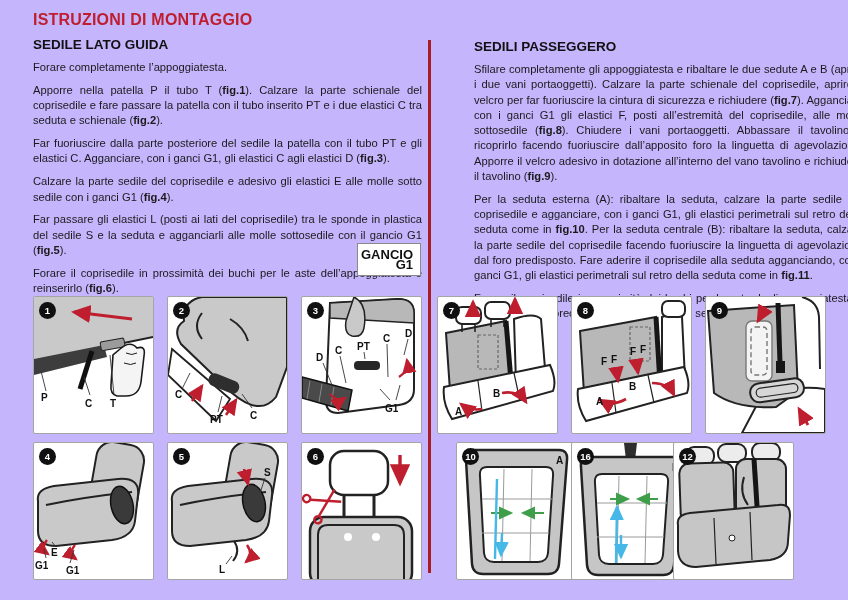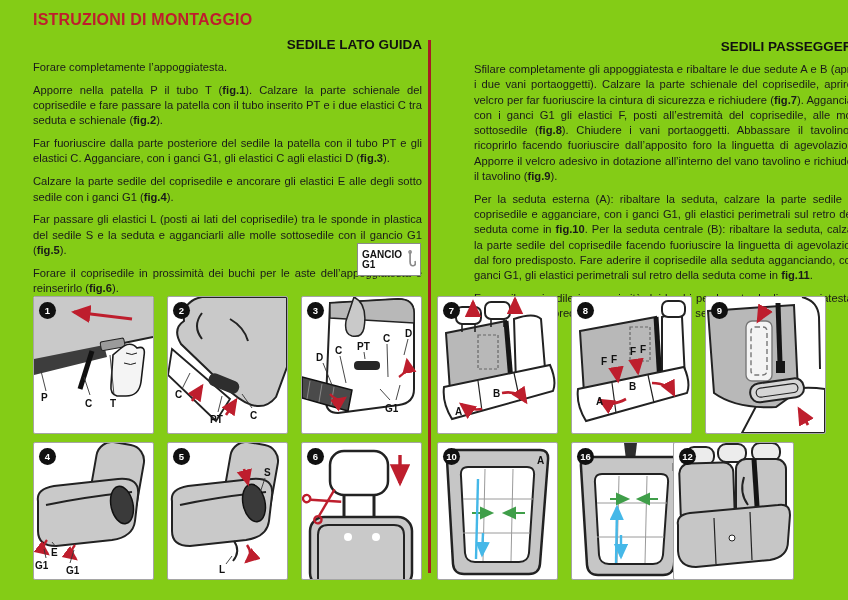--- a/index.html
+++ b/index.html
@@ -1,29 +1,29 @@
 <!DOCTYPE html>
 <html><head>
 <meta charset="utf-8">
 <style>
   html,body{margin:0;padding:0;background:#ffffff;}
-  .page{position:relative;width:848px;height:600px;background:#84cc16;
+  .page{position:relative;width:848px;height:600px;background:#c4b5fd;
         font-family:"Liberation Sans",sans-serif;color:#1a1a1a;overflow:hidden;}
   .col{position:absolute;}
   .col-left{left:33px;top:11px;width:389px;}
   .col-right{left:437px;top:39px;width:389px;margin-left:37px;}
   .doc-title{font-size:16px;font-weight:bold;color:#be1e2d;margin:0 0 8px 0;letter-spacing:.2px;}
-  .sec-heading{font-size:13.5px;font-weight:bold;color:#111;margin:0 0 8px 0;text-align:right;}
+  .sec-heading{font-size:13.5px;font-weight:bold;color:#111;margin:0 0 8px 0;}
   .para{font-size:11.2px;line-height:15.3px;text-align:justify;margin:0 0 7.5px 0;}
   .para b{font-weight:bold;}
   .divider{position:absolute;left:428px;top:40px;width:3px;height:533px;background:#a81c24;}
   .gancio{position:absolute;left:357px;top:243px;width:64px;height:33px;border:1.5px solid #8a8a8a;
           background:#fff;box-sizing:border-box;display:flex;align-items:center;
           justify-content:flex-end;gap:3px;padding:0 4px;}
-  .gancio .txt{font-size:10px;font-weight:bold;line-height:10px;color:#111;}
+  .gancio .txt{font-size:13px;font-weight:bold;line-height:10px;text-align:right;color:#111;}
   .fig{position:absolute;width:121px;height:138px;border:1.2px solid #a5a5a5;border-radius:2px;
        background:#fff;box-sizing:border-box;overflow:hidden;}
   .fig svg.art{position:absolute;left:0;top:0;}
   .badge{position:absolute;top:5px;left:5px;width:17px;height:17px;border-radius:50%;
          background:#101010;color:#fff;font-size:9.5px;font-weight:bold;
          display:flex;align-items:center;justify-content:center;z-index:2;}
   .lbl{font-family:"Liberation Sans",sans-serif;font-weight:bold;font-size:10px;fill:#111;}
   .ln{fill:none;stroke:#222;stroke-width:2;}
   .ldr{stroke:#333;stroke-width:.9;}
   .red{stroke:#be1e2d;fill:none;}
@@ -46,21 +46,21 @@
 </svg>
 
 <div class="page">
 
   <div class="col col-left">
     <h1 class="doc-title">ISTRUZIONI DI MONTAGGIO</h1>
     <h2 class="sec-heading">SEDILE LATO GUIDA</h2>
     <p class="para"><span>Forare completamente l’appoggiatesta.</span></p>
     <p class="para"><span>Apporre nella patella P il tubo T (</span><b>fig.1</b><span>). Calzare la parte schienale del coprisedile e fare passare la patella con il tubo inserito PT e i due elastici C tra seduta e schienale (</span><b>fig.2</b><span>).</span></p>
     <p class="para"><span>Far fuoriuscire dalla parte posteriore del sedile la patella con il tubo PT e gli elastici C. Agganciare, con i ganci G1, gli elastici C agli elastici D (</span><b>fig.3</b><span>).</span></p>
-    <p class="para"><span>Calzare la parte sedile del coprisedile e ancorare gli elastici E alle degli sotto sedile con i ganci G1 (</span><b>fig.4</b><span>).</span></p>
+    <p class="para"><span>Calzare la parte sedile del coprisedile e adesivo gli elastici E alle molle sotto sedile con i ganci G1 (</span><b>fig.4</b><span>).</span></p>
     <p class="para"><span>Far passare gli elastici L (posti ai lati del coprisedile) tra le sponde in plastica del sedile S e la seduta e agganciarli alle molle sottosedile con il gancio G1 (</span><b>fig.5</b><span>).</span></p>
     <p class="para"><span>Forare il coprisedile in prossimità dei buchi per le aste dell’appoggiatesta e reinserirlo (</span><b>fig.6</b><span>).</span></p>
   </div>
 
   <div class="gancio">
     <div class="txt">
       <div>GANCIO</div>
       <div>G1</div>
     </div>
     <svg width="13" height="24" viewBox="0 0 13 24">
@@ -257,21 +257,21 @@
       <rect x="70" y="64" width="9" height="12" fill="#161616"></rect>
       <g transform="rotate(-8 70 93)">
         <rect x="44" y="84" width="54" height="19" rx="9" fill="#d6d6d6" stroke="#222" stroke-width="2"></rect>
         <rect x="50" y="89" width="42" height="9" rx="4.5" fill="none" stroke="#222" stroke-width="1.2"></rect>
       </g>
       <line x1="60" y1="10" x2="52" y2="24" class="red" stroke-width="2.8" marker-end="url(#arr)"></line>
       <line x1="102" y1="128" x2="93" y2="112" class="red" stroke-width="2.8" marker-end="url(#arr)"></line>
     </svg>
   </div>
 
-  <div class="fig" style="left:437px;top:442px">
+  <div class="fig" style="left:456px;top:442px">
     <div class="badge">10</div>
     <svg class="art" width="119" height="136" viewBox="0 0 119 136">
       <path d="M17,7 Q8,7 9,17 L15,121 Q16,131 26,131 H91 Q101,131 102,121 L110,17 Q111,7 102,7 Z" fill="#c6c6c6" stroke="#222" stroke-width="2.5"></path>
       <path d="M30,24 Q22,24 23,33 L27,110 Q28,119 37,119 H81 Q90,119 91,110 L96,33 Q97,24 89,24 Z" fill="#fff" stroke="#222" stroke-width="2"></path>
       <path d="M47,26 L45,118 M75,26 L73,118 M25,56 H95 M25,90 H92" stroke="#9a9a9a" stroke-width="1"></path>
       <line x1="34" y1="70" x2="54" y2="70" stroke="#3f9e49" stroke-width="2.2" marker-end="url(#arrg)"></line>
       <line x1="87" y1="70" x2="66" y2="70" stroke="#3f9e49" stroke-width="2.2" marker-end="url(#arrg)"></line>
       <line x1="40" y1="36" x2="38" y2="116" stroke="#45b8e8" stroke-width="2.4"></line>
       <line x1="45" y1="90" x2="44" y2="112" stroke="#45b8e8" stroke-width="2.4" marker-end="url(#arrb)"></line>
       <text x="99" y="21" class="lbl">A</text>

